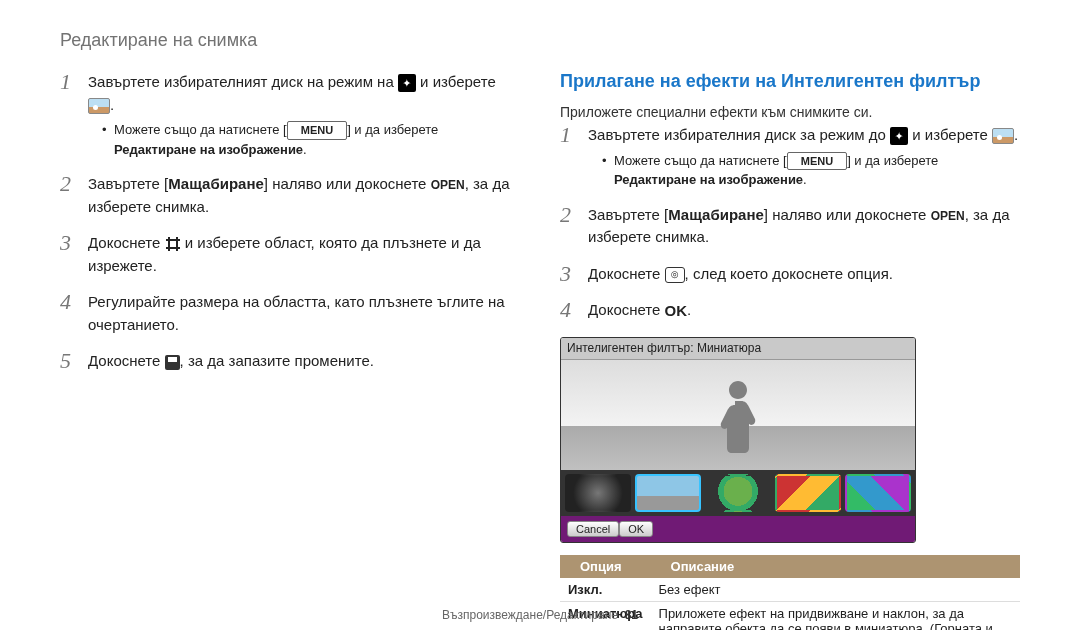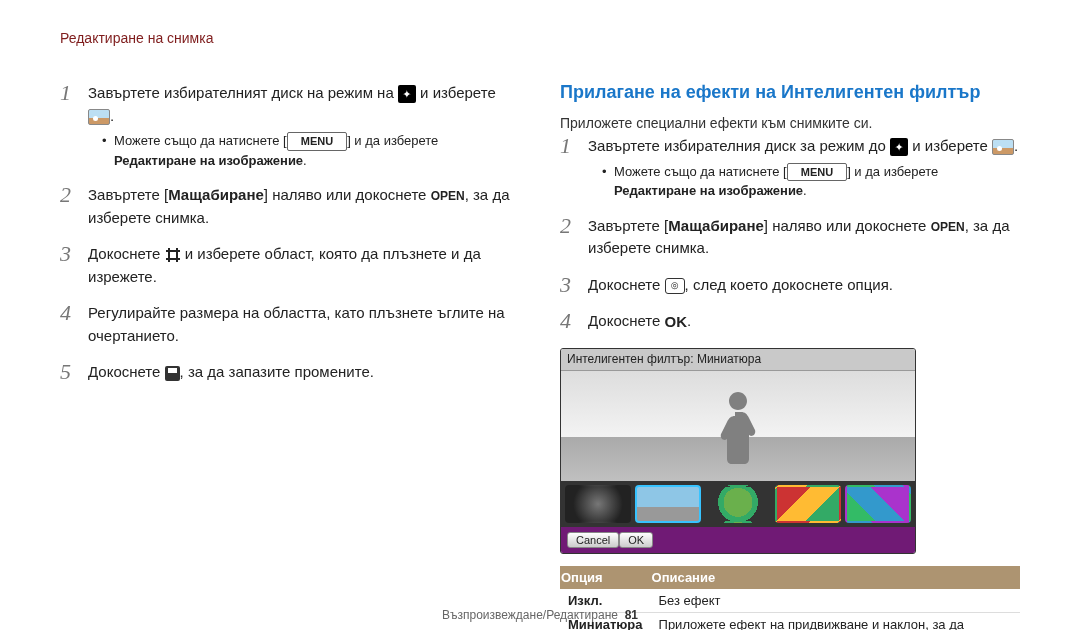--- a/index.html
+++ b/index.html
@@ -1,18 +1,18 @@
 <!DOCTYPE html>
 <html><head>
 <meta charset="utf-8">
 <style>
   * { box-sizing: border-box; margin: 0; padding: 0; }
   html, body { width: 1080px; height: 630px; font-family: Arial, sans-serif; color: #222; background: #fff; }
   .page { width: 1080px; height: 630px; padding: 30px 60px 10px 60px; position: relative; }
-  .page-header { font-size: 14px; color: #7f1d1d; margin-bottom: 36px; }
+  .page-header { font-size: 18px; color: #737373; margin-bottom: 20px; }
   .columns { display: flex; gap: 40px; }
   .col { flex: 1; }
   .section-title { color: #1a77c9; font-size: 18px; font-weight: bold; margin-bottom: 12px; }
   .subtext { font-size: 14px; color: #333; margin-bottom: 4px; }
   ol.steps { list-style: none; counter-reset: step; padding: 0; }
   ol.steps > li { display: flex; align-items: flex-start; margin-bottom: 14px; font-size: 15px; line-height: 1.5; }
   .step-num { font-family: Georgia, 'Times New Roman', serif; font-style: italic; font-size: 22px; color: #777; width: 22px; flex-shrink: 0; margin-right: 6px; line-height: 1; }
   .step-body { flex: 1; }
   .sub-bullet { margin: 4px 0 0 14px; font-size: 13px; position: relative; padding-left: 12px; }
   .sub-bullet::before { content: "•"; position: absolute; left: 0; }
@@ -42,21 +42,21 @@
   .fi-lens { background:radial-gradient(circle at 50% 50%, #777 0%, #222 70%); }
   .fi-sky { background:linear-gradient(to bottom, #8ec6e6 60%, #999 60%); }
   .fi-globe { background:radial-gradient(circle at 50% 45%, #6ab04c 0 40%, #3a6 40% 55%, #333 55%); }
   .fi-leaf { background:linear-gradient(135deg, #c33 0 35%, #fb3 35% 65%, #3a6 65%); }
   .fi-paint { background:linear-gradient(45deg, #3b6 0 30%, #39c 30% 60%, #a3c 60%); }
   .screen-foot { display:flex; justify-content:flex-start; align-items:center; height:26px; padding:0 6px; background:#701a75; }
   .btn { display:inline-block; padding:1px 8px; font-size:11px; background:linear-gradient(#fff,#ccc); border:1px solid #888; border-radius:3px; }
 
   
   table.opts { width: 100%; border-collapse: collapse; font-size: 13px; }
-  table.opts th { background:#ad9471; color:#fff; text-align:left; padding:4px 1px; font-weight:bold; }
+  table.opts th { background:#ad9471; color:#fff; text-align:left; padding:4px 20px; font-weight:bold; }
   table.opts td { padding:4px 8px; border-bottom:1px solid #ddd; vertical-align:top; }
   table.opts td.key { font-weight:bold; width: 90px; }
 
   .page-foot { position:absolute; bottom:8px; left:0; right:0; text-align:center; font-size:12px; color:#666; }
   .page-foot .pn { font-weight:bold; color:#333; }
 </style>
 </head>
 <body>
 
 <div class="page">

